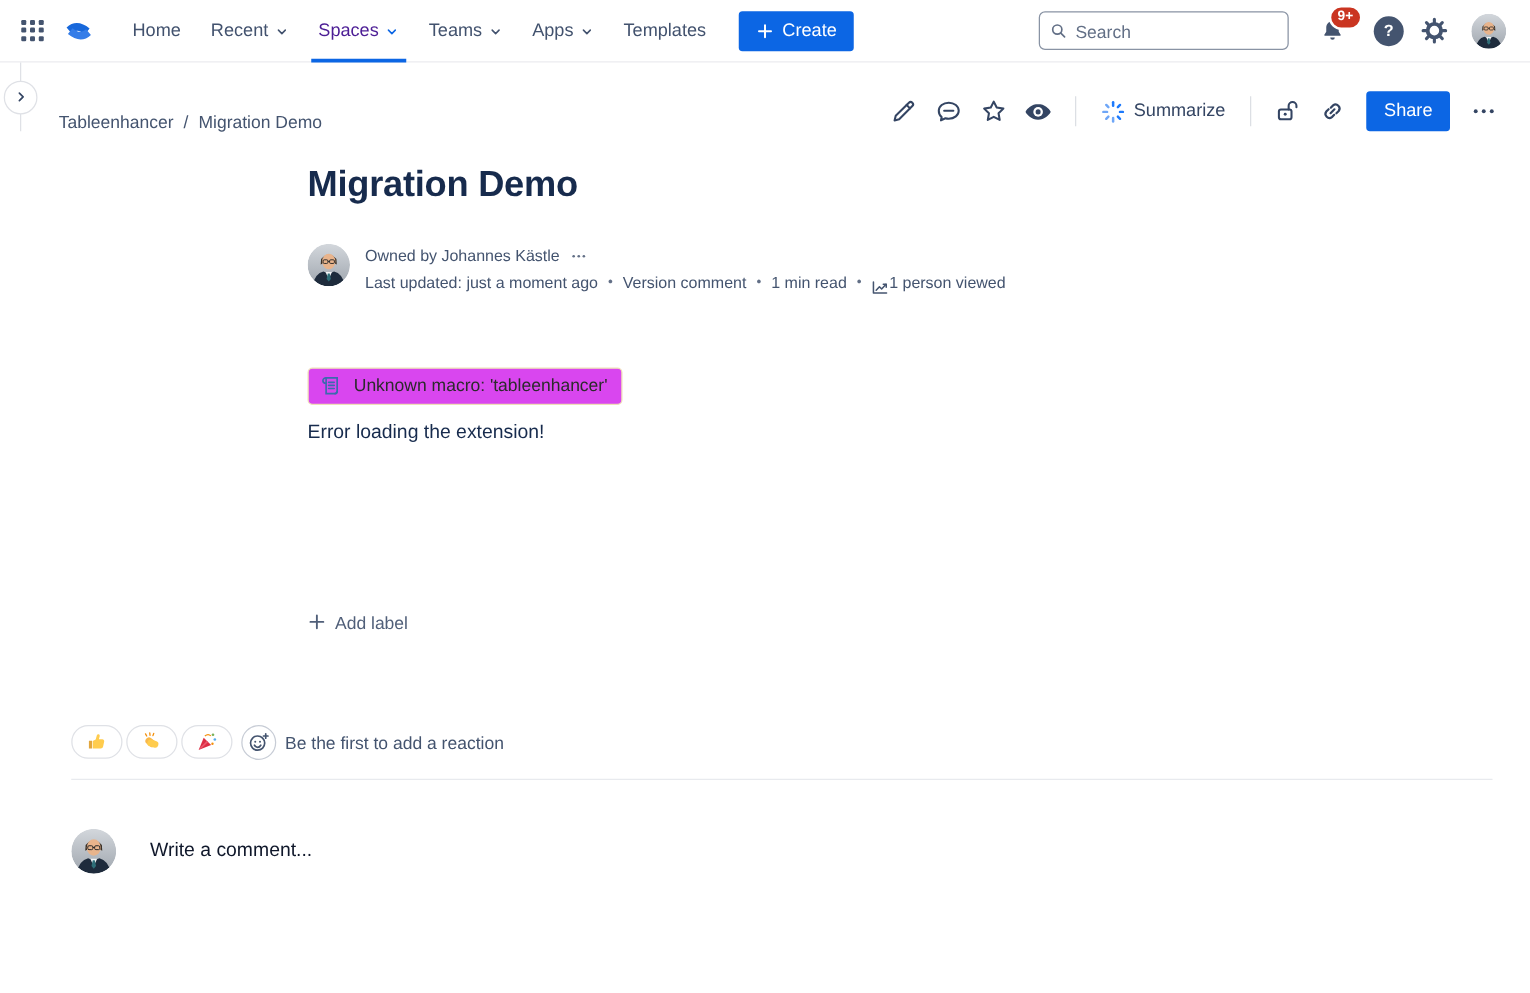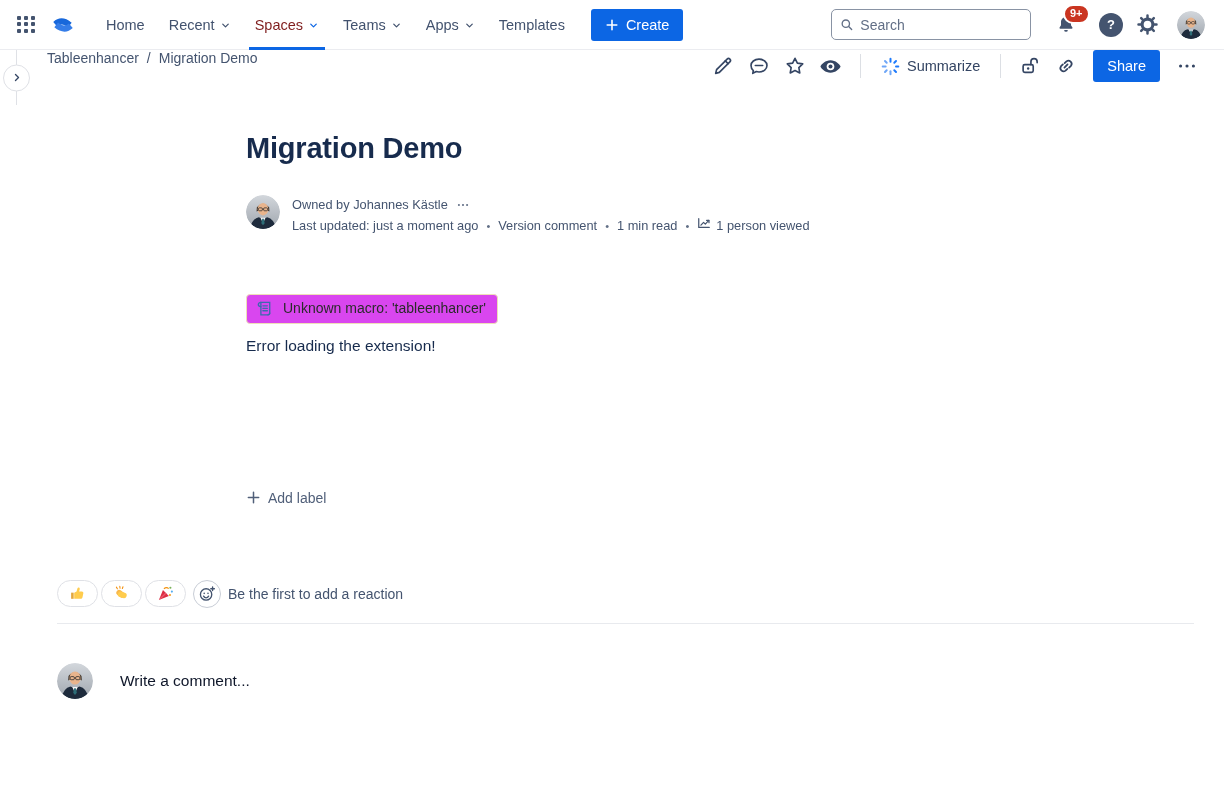--- a/index.html
+++ b/index.html
@@ -17,21 +17,21 @@
     background:#fff;
   }
   .grid-btn { width:24px; height:24px; display:grid; grid-template-columns:repeat(3,1fr); gap:2.5px; padding:3px; margin-right:12px; }
   .grid-btn span { width:4px; height:4px; border-radius:1px; background:#44546F; }
   .logo { width:26px; height:26px; margin-right:18px; display:flex; align-items:center; }
   .nav-items { display:flex; align-items:stretch; height:50px; }
   .nav-item {
     display:flex; align-items:center; gap:5px; padding:6px 12px;
     font-size:14.5px; color:#42526E; position:relative; font-weight:500;
   }
-  .nav-item.active { color:#7f1d1d;justify-content:space-between; }
+  .nav-item.active { color:#4c1d95;justify-content:space-between; }
   .nav-item.active::after {
     content:""; position:absolute; left:6px; right:6px; bottom:0; height:3px; background:#0C66E4;
   }
   .nav-item .chev { margin-top:1px; }
   .create-btn {
     margin-left:14px; height:32px; padding:0 14px; border-radius:3px;
     background:#0C66E4; color:#fff; font-size:14.5px; font-weight:500;
     display:flex; align-items:center; gap:7px;
   }
   .nav-right { margin-left:auto; display:flex; align-items:center; }
@@ -52,21 +52,21 @@
     font-size:13px; font-weight:bold; display:flex; align-items:center; justify-content:center;
     margin:0 10px;
   }
   .icon-btn { display:flex; align-items:center; justify-content:center; padding:3px; }
   .avatar { border-radius:50%; display:block; }
   .avatar-28 { width:28px; height:28px; margin-left:12px; }
   .avatar-34 { width:34px; height:34px; }
   .avatar-36 { width:36px; height:36px; }
 
   
-  .crumb-bar { position:relative; height:55px; display:flex; align-items:flex-start; padding-right:22px;gap:8px; }
+  .crumb-bar { position:relative; height:55px; display:flex; align-items:flex-end; padding-right:22px;gap:8px; }
   .rail { position:absolute; left:16px; top:0; bottom:0; width:1px; background:#DFE1E6; }
   .collapse-btn {
     position:absolute; left:3px; top:50%; transform:translateY(-50%);
     width:27px; height:27px; border-radius:50%; background:#fff; border:1px solid #DFE1E6;
     display:flex; align-items:center; justify-content:center; z-index:2;
   }
   .breadcrumb { margin-left:47px; font-size:14px; color:#44546F; display:flex; gap:8px; align-items:center; }
   .breadcrumb a { color:#44546F; text-decoration:none; }
   .page-actions { margin-left:auto; display:flex; align-items:center; gap:6px; }
   .pa-icon { width:30px; height:30px; display:flex; align-items:center; justify-content:center; border-radius:3px; }
@@ -78,21 +78,21 @@
   }
 
   
   .article { padding-left:246px; }
   .page-title { font-size:29px; font-weight:600; letter-spacing:-0.2px; margin-top:27px; color:#172B4D; }
   .byline { display:flex; gap:12px; margin-top:30px; align-items:flex-start; }
   .byline-lines { font-size:12.8px; color:#44546F; line-height:1.6; }
   .byline-row1 { display:flex; align-items:center; gap:8px; }
   .byline-row2 { display:flex; align-items:center; gap:8px; margin-top:1px; }
   .meta-dot { color:#626F86; font-size:11px; }
-  .views { display:flex; align-items:flex-start; gap:5px; }
+  .views { display:flex; align-items:flex-end; gap:0; }
   .macro-box {
     display:inline-flex; align-items:center; gap:9px; margin-top:57px;
     background:#d946ef; border:1px solid #EEDFB8; border-radius:4px;
     padding:4px 11px 5px 8px; font-size:14px; color:#2B2B2B;
   }
   .error-line { margin-top:13px; font-size:15.5px; color:#172B4D; }
   .add-label-btn { margin-top:133px; display:flex; align-items:center; gap:7px; font-size:14px; color:#505F79; padding:2px 4px 2px 0; }
 
   
   .reactions { margin:72px 0 0 57px; display:flex; align-items:center; }

